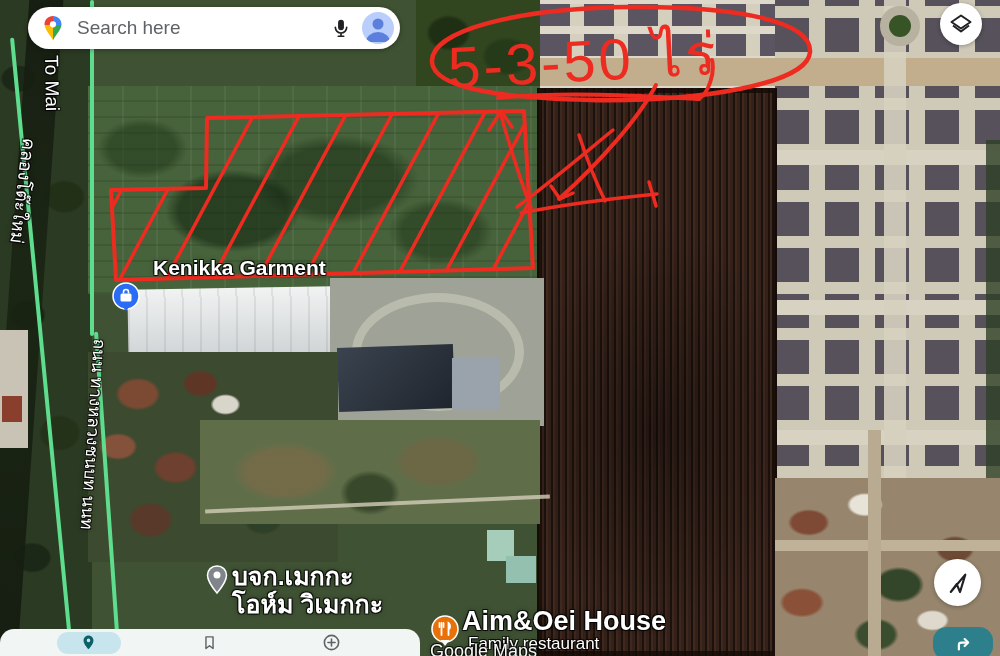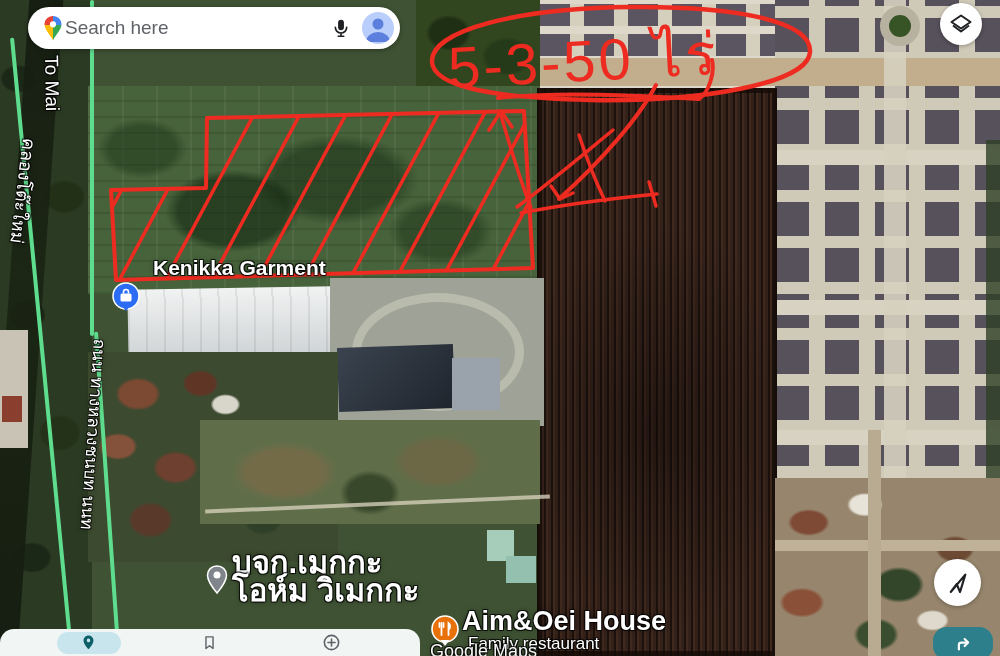--- a/index.html
+++ b/index.html
@@ -127,21 +127,21 @@
 
   
   #annot-svg { position:absolute; left:0; top:0; pointer-events:none; }
   .annot-text { position:absolute; left:448px; top:14px; font-size:58px;
     color:#ee2b20; transform:rotate(-3deg); letter-spacing:3px; font-weight:400; }
 
   
   .search-bar { left:28px; top:7px; width:372px; height:42px; border-radius:21px;
     background:#fff; box-shadow:0 1px 5px rgba(0,0,0,.35);
     display:flex; align-items:center; padding:0 6px 0 13px; }
-  .search-text { flex:1; color:#5f6368; font-size:19px; }
+  .search-text { flex:1; color:#5f6368; font-size:19px; margin-left:12px; }
   .avatar { width:32px; height:32px; border-radius:50%; background:#b9cefa;
     margin-left:10px; overflow:hidden; position:relative; }
 
   .round-btn { position:absolute; border-radius:50%; background:#fff;
     box-shadow:0 1px 4px rgba(0,0,0,.3); display:flex; align-items:center; justify-content:center; }
   .layers-btn { left:940px; top:3px; width:42px; height:42px; }
   .locate-btn { left:934px; top:559px; width:47px; height:47px; }
   .directions-btn { position:absolute; left:933px; top:627px; width:60px; height:33px;
     border-radius:14px; background:#2e7f8c; display:flex; align-items:center; justify-content:center; }
 
@@ -240,21 +240,21 @@
     <circle cx="15" cy="14" r="13" fill="#2a6df4" stroke="#fff" stroke-width="1.5"></circle>
     <path d="M15 29 L11 24 H19 Z" fill="#2a6df4"></path>
     <rect x="9.5" y="11.5" width="11" height="8" rx="1.5" fill="#fff"></rect>
     <path d="M12.5 11.5 V10 a2.5 2.5 0 0 1 5 0 v1.5" fill="none" stroke="#fff" stroke-width="1.6"></path>
   </svg>
 
   <svg class="poi-pin" style="left:203px;top:564px;" width="28" height="34" viewBox="0 0 28 34">
     <path d="M14 2 C8.5 2 4.5 6 4.5 11.2 C4.5 18 14 29 14 29 C14 29 23.5 18 23.5 11.2 C23.5 6 19.5 2 14 2 Z" fill="#7f858b" stroke="#fff" stroke-width="1.5"></path>
     <circle cx="14" cy="11" r="3.5" fill="#fff"></circle>
   </svg>
-  <div class="maplabel" style="left:232px;top:549px;font-size:31px;line-height:28px;">
+  <div class="maplabel" style="left:232px;top:562px;font-size:25px;line-height:28px;">
     <div>บจก.เมกกะ</div>
     <div>โอห์ม วิเมกกะ</div>
   </div>
 
   <svg class="poi-pin" style="left:430px;top:615px;" width="30" height="36" viewBox="0 0 30 36">
     <circle cx="15" cy="14" r="13" fill="#e8710a" stroke="#fff" stroke-width="1.6"></circle>
     <path d="M15 31 L10.5 25 H19.5 Z" fill="#fff"></path>
     <g stroke="#fff" stroke-width="1.8" stroke-linecap="round">
       <line x1="11.5" y1="8" x2="11.5" y2="20"></line>
       <line x1="9.5" y1="8" x2="9.5" y2="12"></line>

